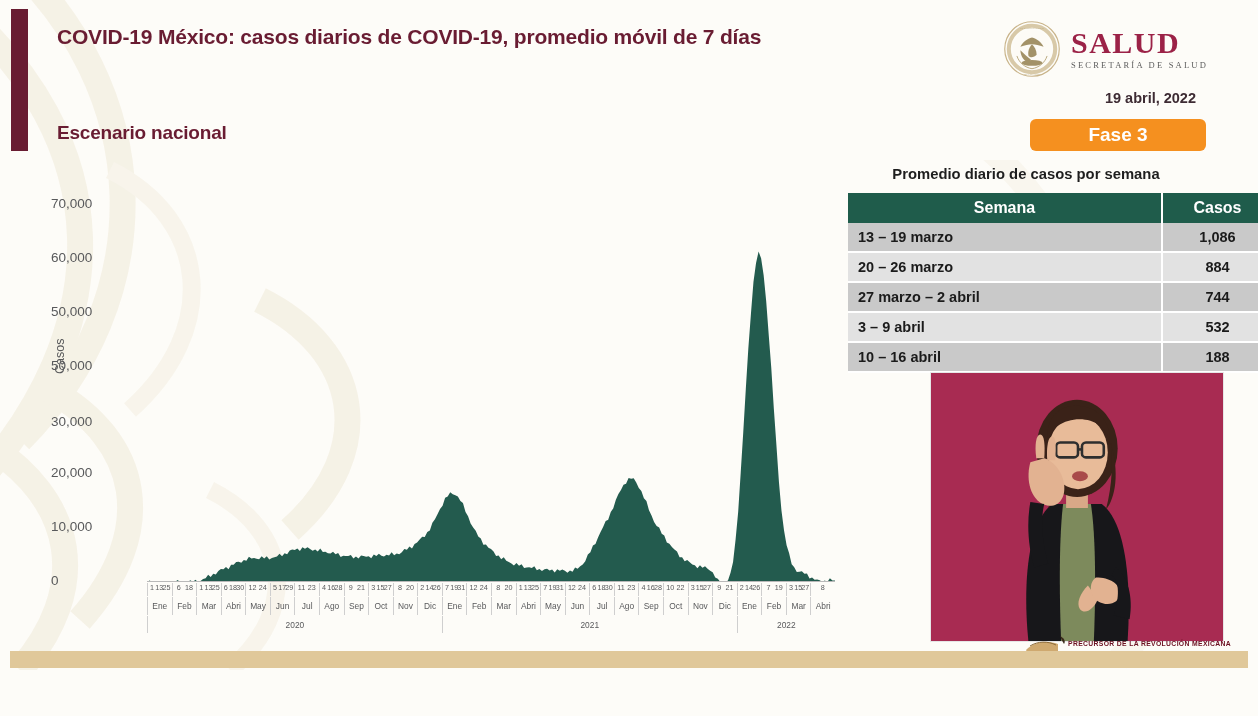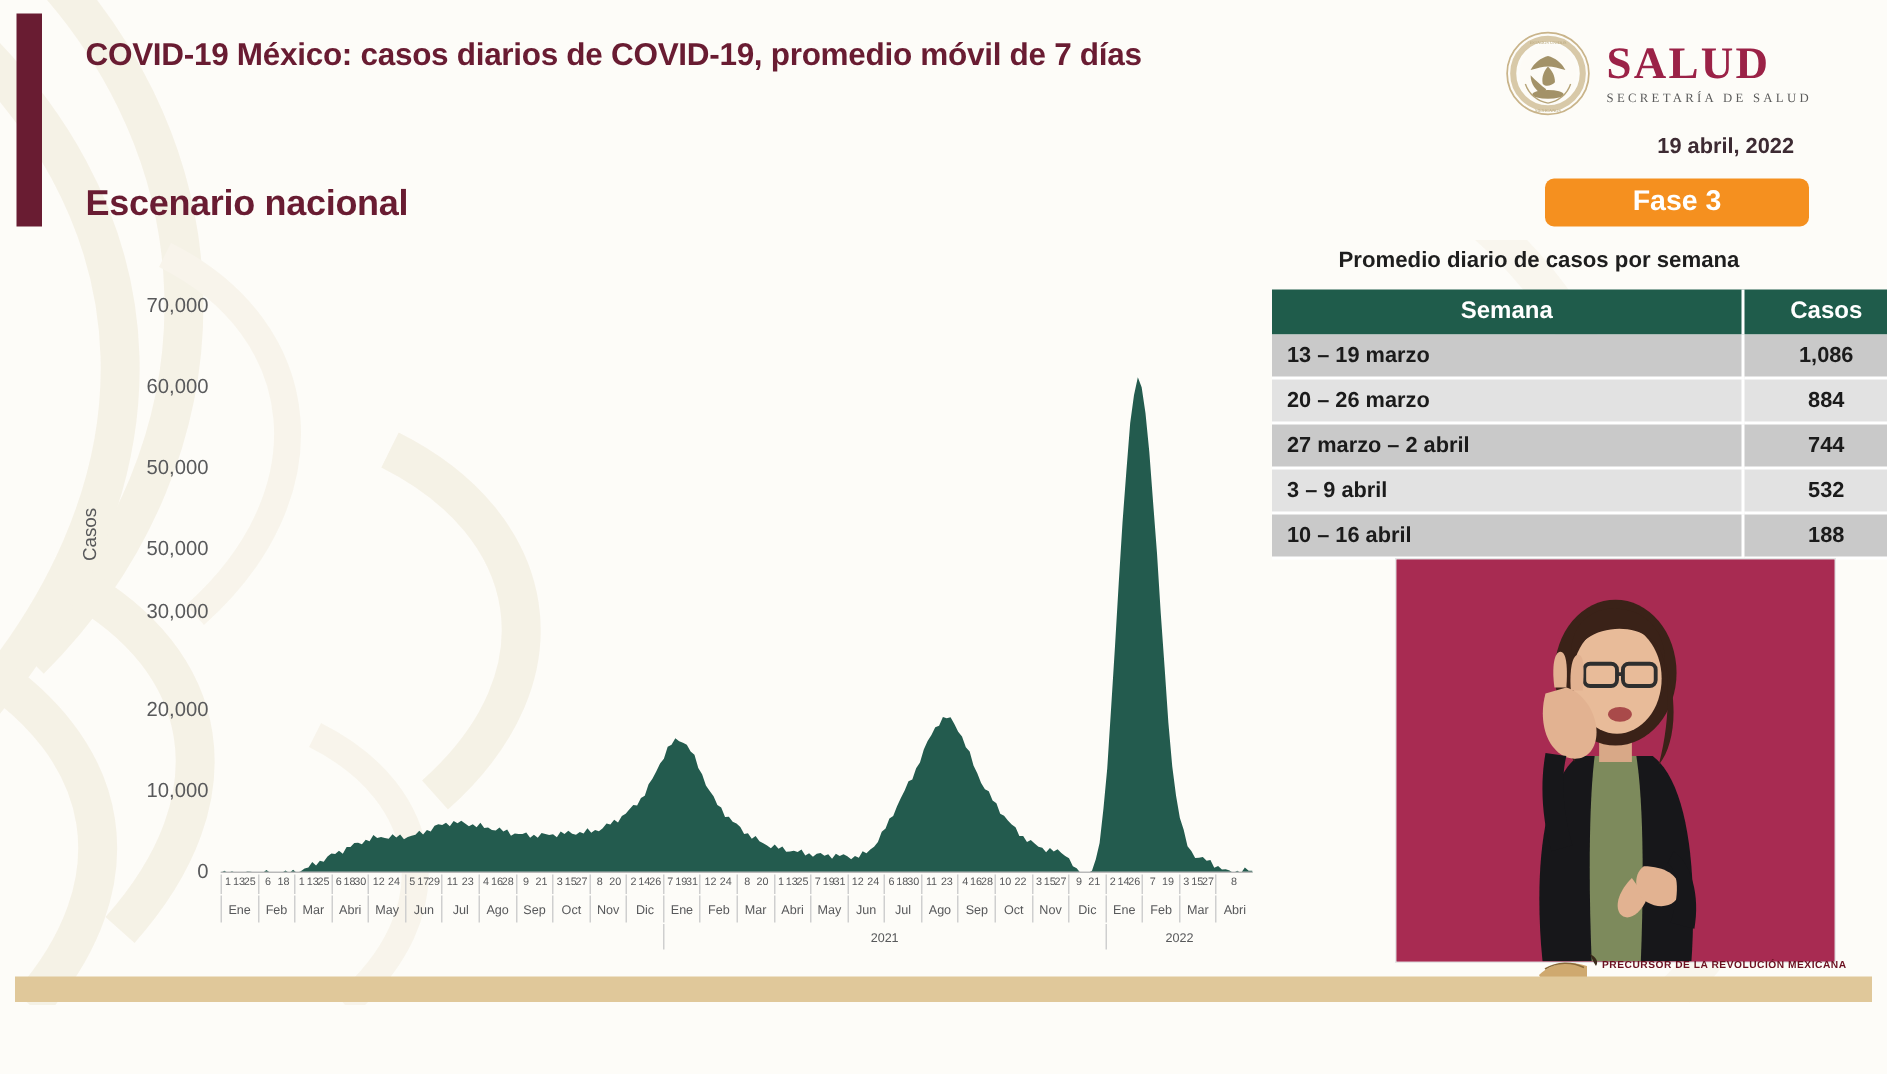--- a/index.html
+++ b/index.html
@@ -47,21 +47,21 @@
     color: #691C32;
     font-size: 21px;
     font-weight: bold;
     line-height: 1.27;
     letter-spacing: -0.2px;
   }
   #subtitle {
     position: absolute;
     left: 57px; top: 122px;
     color: #691C32;
-    font-size: 24px;
+    font-size: 19px;
     font-weight: bold;
     letter-spacing: -0.2px;
   }
 
   
   #brand {
     position: absolute;
     right: 50px; top: 20px;
     display: flex; align-items: center; gap: 10px;
   }
@@ -143,21 +143,20 @@
 
   
   #chart-wrap { position: absolute; left: 57px; top: 178px; width: 790px; height: 460px; }
   #y-axis-title {
     position: absolute; left: -4px; top: 196px;
     transform: rotate(-90deg); transform-origin: left top;
     color: #58595b; font-size: 12.5px; white-space: nowrap;
   }
   .ytick {
     position: absolute; right: 0; width: 90px;
-    text-align: right;
     color: #58595b; font-size: 13.5px;
   }
   #plot {
     position: absolute; left: 90px; top: 0;
     width: 688px; height: 404px;
   }
   #axis-labels {
     position: absolute; left: 90px; top: 404px;
     width: 688px; height: 52px;
   }
@@ -306,21 +305,21 @@
         </tr>
       </tbody>
   </table>
 
   <div id="chart-wrap">
     <div id="y-axis-title">Casos</div>
     <div id="y-ticks">
         <div class="ytick" style="left: -6px; width: 88px; top: 395px;">0</div>
         <div class="ytick" style="left: -6px; width: 88px; top: 341.133px;">10,000</div>
         <div class="ytick" style="left: -6px; width: 88px; top: 287.267px;">20,000</div>
-        <div class="ytick" style="left: -6px; width: 88px; top: 222px;">30,000</div>
+        <div class="ytick" style="left: -6px; width: 88px; top: 236px;">30,000</div>
         <div class="ytick" style="left: -6px; width: 88px; top: 179.533px;">50,000</div>
         <div class="ytick" style="left: -6px; width: 88px; top: 125.667px;">50,000</div>
         <div class="ytick" style="left: -6px; width: 88px; top: 71.8px;">60,000</div>
         <div class="ytick" style="left: -6px; width: 88px; top: 17.9333px;">70,000</div>
       </div>
     <svg id="plot" viewBox="0 0 688 404" preserveAspectRatio="none">
       <path id="series-path" fill="#235B4E" d="M 0 404 L 0.00 404.00 L 2.55 402.52 L 5.10 404.00 L 7.64 402.88 L 10.19 404.00 L 12.74 403.45 L 15.29 404.00 L 17.84 402.96 L 20.39 403.10 L 22.93 404.00 L 25.48 403.59 L 28.03 404.00 L 30.58 402.02 L 33.13 403.90 L 35.67 403.97 L 38.22 404.00 L 40.77 404.00 L 43.32 402.34 L 45.87 404.00 L 48.41 401.78 L 50.96 404.00 L 53.51 402.91 L 56.06 401.08 L 58.61 400.31 L 61.16 396.70 L 63.70 398.95 L 66.25 395.84 L 68.80 396.45 L 71.35 393.01 L 73.90 390.96 L 76.44 391.36 L 78.99 389.12 L 81.54 391.15 L 84.09 386.73 L 86.64 386.70 L 89.19 384.03 L 91.73 383.81 L 94.28 384.85 L 96.83 381.91 L 99.38 382.82 L 101.93 378.63 L 104.47 380.62 L 107.02 379.98 L 109.57 380.71 L 112.12 381.18 L 114.67 378.20 L 117.21 380.39 L 119.76 378.34 L 122.31 381.57 L 124.86 380.04 L 127.41 379.14 L 129.96 378.44 L 132.50 375.82 L 135.05 378.35 L 137.60 375.31 L 140.15 376.27 L 142.70 372.56 L 145.24 371.51 L 147.79 371.92 L 150.34 370.52 L 152.89 372.91 L 155.44 369.25 L 157.99 370.77 L 160.53 369.19 L 163.08 371.04 L 165.63 372.86 L 168.18 371.49 L 170.73 373.43 L 173.27 370.56 L 175.82 374.01 L 178.37 373.67 L 180.92 375.33 L 183.47 375.62 L 186.01 373.63 L 188.56 376.37 L 191.11 375.07 L 193.66 379.11 L 196.21 377.67 L 198.76 378.06 L 201.30 377.95 L 203.85 377.08 L 206.40 380.54 L 208.95 378.46 L 211.50 380.52 L 214.04 377.41 L 216.59 377.97 L 219.14 378.70 L 221.69 378.16 L 224.24 380.23 L 226.79 376.41 L 229.33 377.96 L 231.88 375.83 L 234.43 377.85 L 236.98 378.44 L 239.53 376.71 L 242.07 377.62 L 244.62 374.23 L 247.17 377.15 L 249.72 375.41 L 252.27 376.14 L 254.81 374.18 L 257.36 370.97 L 259.91 371.69 L 262.46 368.54 L 265.01 370.39 L 267.56 366.05 L 270.10 364.44 L 272.65 361.43 L 275.20 358.64 L 277.75 359.03 L 280.30 354.00 L 282.84 352.50 L 285.39 344.77 L 287.94 341.14 L 290.49 336.31 L 293.04 331.07 L 295.59 327.76 L 298.13 319.85 L 300.68 318.42 L 303.23 314.18 L 305.78 316.16 L 308.33 317.18 L 310.87 318.50 L 313.42 323.06 L 315.97 325.09 L 318.52 334.01 L 321.07 338.17 L 323.61 345.60 L 326.16 349.39 L 328.71 352.85 L 331.26 358.61 L 333.81 360.41 L 336.36 366.71 L 338.90 366.43 L 341.45 369.76 L 344.00 370.92 L 346.55 373.40 L 349.10 377.92 L 351.64 377.58 L 354.19 381.16 L 356.74 379.32 L 359.29 382.82 L 361.84 384.10 L 364.39 385.59 L 366.93 387.50 L 369.48 384.94 L 372.03 387.76 L 374.58 386.31 L 377.13 389.89 L 379.67 389.62 L 382.22 389.23 L 384.77 390.07 L 387.32 388.34 L 389.87 392.36 L 392.41 390.89 L 394.96 393.09 L 397.51 391.15 L 400.06 390.72 L 402.61 392.47 L 405.16 391.47 L 407.70 394.51 L 410.25 391.20 L 412.80 392.64 L 415.35 391.48 L 417.90 392.76 L 420.44 394.82 L 422.99 392.62 L 425.54 393.83 L 428.09 389.53 L 430.64 390.77 L 433.19 388.36 L 435.73 386.44 L 438.28 383.35 L 440.83 376.43 L 443.38 374.28 L 445.93 367.59 L 448.47 365.97 L 451.02 359.46 L 453.57 353.98 L 456.12 349.08 L 458.67 342.91 L 461.21 341.63 L 463.76 334.10 L 466.31 330.25 L 468.86 321.64 L 471.41 316.03 L 473.96 312.04 L 476.50 306.77 L 479.05 305.85 L 481.60 299.99 L 484.15 300.84 L 486.70 300.21 L 489.24 304.59 L 491.79 309.89 L 494.34 313.04 L 496.89 320.16 L 499.44 323.02 L 501.99 332.32 L 504.53 337.45 L 507.08 344.00 L 509.63 348.11 L 512.18 349.58 L 514.73 355.66 L 517.27 357.56 L 519.82 364.57 L 522.37 365.84 L 524.92 369.02 L 527.47 371.60 L 530.01 373.46 L 532.56 379.29 L 535.11 379.33 L 537.66 383.30 L 540.21 381.97 L 542.76 384.33 L 545.30 386.52 L 547.85 387.24 L 550.40 390.23 L 552.95 387.29 L 555.50 389.70 L 558.04 388.23 L 560.59 390.72 L 563.14 392.63 L 565.69 394.19 L 568.24 399.43 L 570.79 400.75 L 573.33 404.00 L 575.88 403.60 L 578.43 404.00 L 580.98 402.58 L 583.53 394.80 L 586.07 384.01 L 588.62 361.17 L 591.17 334.12 L 593.72 294.39 L 596.27 253.88 L 598.81 210.91 L 601.36 169.92 L 603.91 136.16 L 606.46 103.92 L 609.01 85.31 L 611.56 73.55 L 614.10 80.21 L 616.65 97.35 L 619.20 123.18 L 621.75 157.14 L 624.30 190.29 L 626.84 230.86 L 629.39 266.68 L 631.94 304.01 L 634.49 332.81 L 637.04 352.46 L 639.59 367.27 L 642.13 375.16 L 644.68 386.13 L 647.23 389.36 L 649.78 393.93 L 652.33 393.75 L 654.87 393.33 L 657.42 395.83 L 659.97 395.38 L 662.52 400.43 L 665.07 399.38 L 667.61 401.69 L 670.16 401.45 L 672.71 402.36 L 675.26 404.00 L 677.81 402.44 L 680.36 403.98 L 682.90 400.33 L 685.45 402.42 L 688.00 402.52 L 688 404 Z"></path>
       <line x1="0" y1="403.5" x2="688" y2="403.5" stroke="#b9b9b9" stroke-width="1"></line>
     </svg>
     <div id="axis-labels">
@@ -448,20 +447,21 @@
           <div class="monthcell" style="left: 491.429px; width: 24.5714px;">Sep</div>
           <div class="monthcell" style="left: 516px; width: 24.5714px;">Oct</div>
           <div class="monthcell" style="left: 540.571px; width: 24.5714px;">Nov</div>
           <div class="monthcell" style="left: 565.143px; width: 24.5714px;">Dic</div>
           <div class="monthcell" style="left: 589.714px; width: 24.5714px;">Ene</div>
           <div class="monthcell" style="left: 614.286px; width: 24.5714px;">Feb</div>
           <div class="monthcell" style="left: 638.857px; width: 24.5714px;">Mar</div>
           <div class="monthcell" style="left: 663.429px; width: 24.5714px;">Abri</div>
         </div>
       <div class="yr-row" id="yr-row">
+          <div class="yearcell" style="left: 0px; width: 294.857px;">2020</div>
           <div class="yearcell" style="left: 294.857px; width: 294.857px;">2021</div>
           <div class="yearcell" style="left: 589.714px; width: 98.2857px;">2022</div>
         </div>
     </div>
   </div>
 
   <div id="interpreter">
     <svg id="interp-svg" viewBox="0 0 294 270">
       <rect width="294" height="270" fill="#A82B52"></rect>
 

